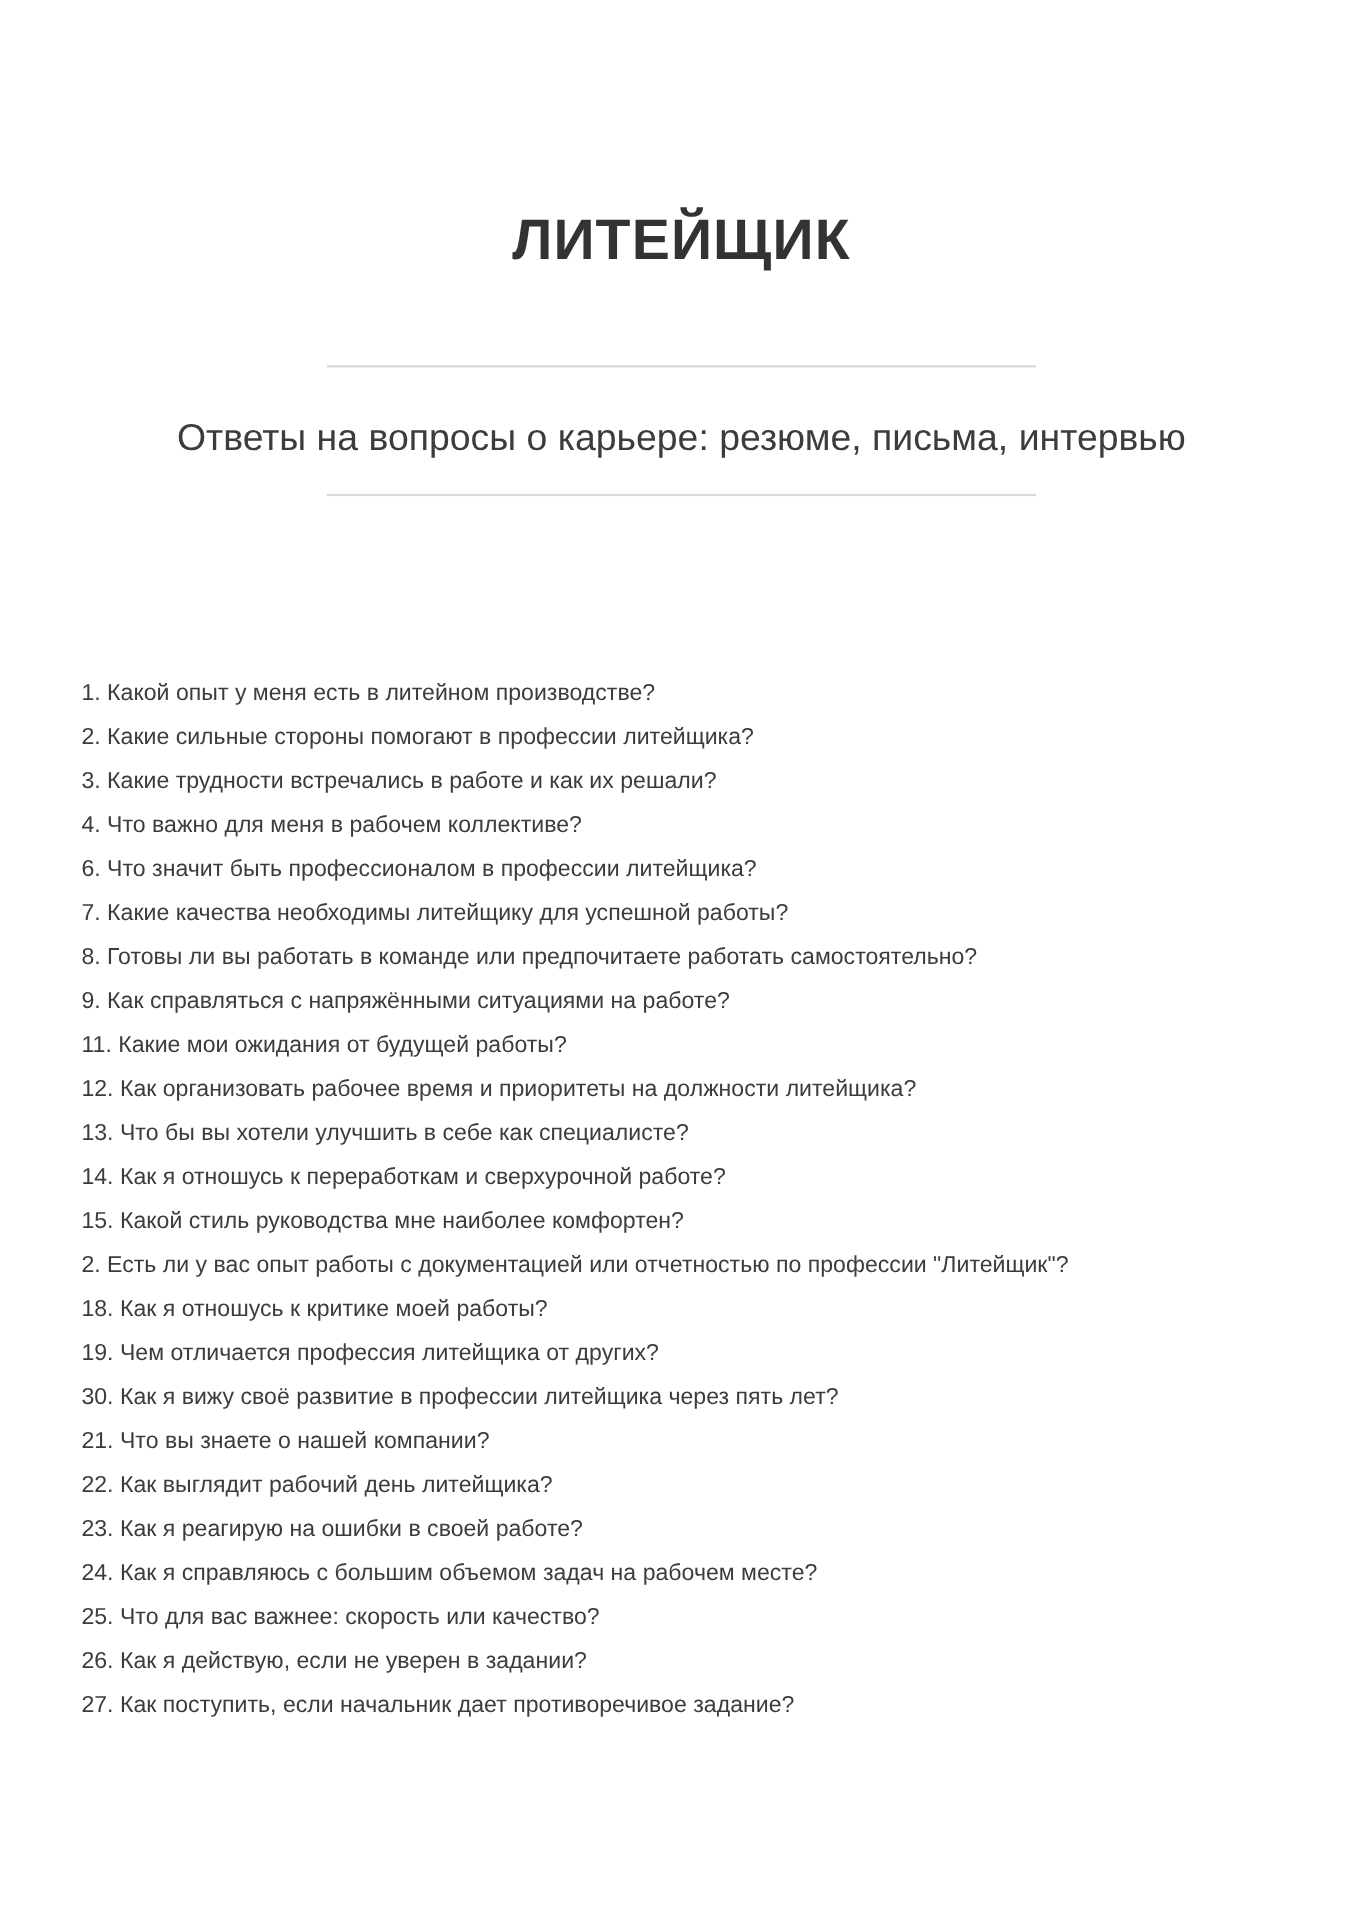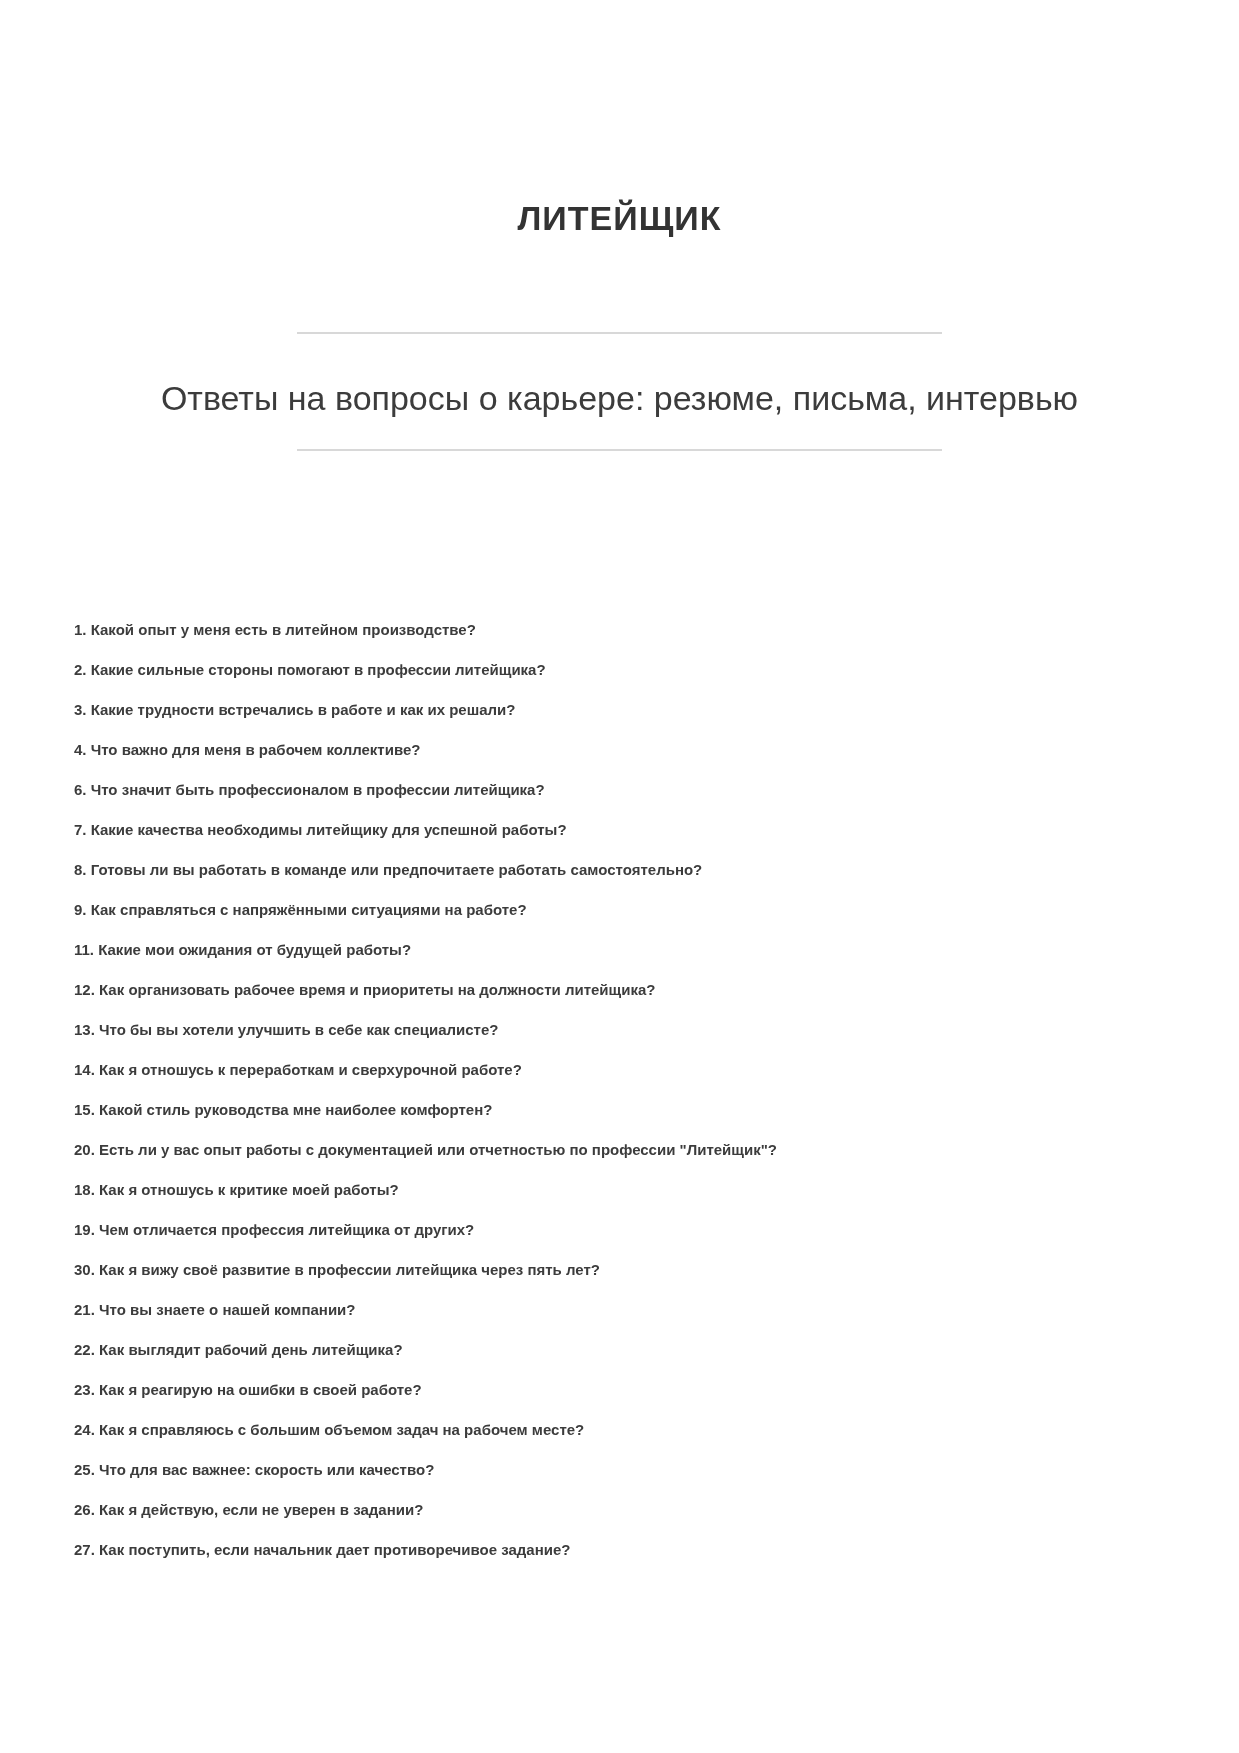--- a/index.html
+++ b/index.html
@@ -18,21 +18,21 @@
     margin:0 auto;
     overflow:hidden;
     font-family:"Liberation Sans", sans-serif;
     color:var(--text);
   }
   .doc-title{
     position:absolute;
     top:190px; left:0; width:100%;
     margin:0;
     text-align:center;
-    font-size:34px;
+    font-size:52px;
     line-height:56px;
     font-weight:700;
     letter-spacing:1px;
     color:var(--title);
   }
   .divider{
     position:absolute;
     left:297px;
     width:645px;
     height:2px;
@@ -52,22 +52,22 @@
   }
   .questions{
     position:absolute;
     top:610px;
     left:74px;
     right:30px;
   }
   .question{
     height:40px;
     line-height:40px;
-    font-size:15px;
-    font-weight:700;
+    font-size:21px;
+    font-weight:400;
     color:var(--text);
     white-space:nowrap;
   }
 </style>
 </head>
 <body>
 
 <div class="page">
   <header>
     <h1 class="doc-title">ЛИТЕЙЩИК</h1>
@@ -83,21 +83,21 @@
       <div class="question">4. Что важно для меня в рабочем коллективе?</div>
       <div class="question">6. Что значит быть профессионалом в профессии литейщика?</div>
       <div class="question">7. Какие качества необходимы литейщику для успешной работы?</div>
       <div class="question">8. Готовы ли вы работать в команде или предпочитаете работать самостоятельно?</div>
       <div class="question">9. Как справляться с напряжёнными ситуациями на работе?</div>
       <div class="question">11. Какие мои ожидания от будущей работы?</div>
       <div class="question">12. Как организовать рабочее время и приоритеты на должности литейщика?</div>
       <div class="question">13. Что бы вы хотели улучшить в себе как специалисте?</div>
       <div class="question">14. Как я отношусь к переработкам и сверхурочной работе?</div>
       <div class="question">15. Какой стиль руководства мне наиболее комфортен?</div>
-      <div class="question">20. Есть ли у вас опыт работы с документацией или отчетностью по профессии "Литейщик"?</div>
+      <div class="question">2. Есть ли у вас опыт работы с документацией или отчетностью по профессии "Литейщик"?</div>
       <div class="question">18. Как я отношусь к критике моей работы?</div>
       <div class="question">19. Чем отличается профессия литейщика от других?</div>
       <div class="question">30. Как я вижу своё развитие в профессии литейщика через пять лет?</div>
       <div class="question">21. Что вы знаете о нашей компании?</div>
       <div class="question">22. Как выглядит рабочий день литейщика?</div>
       <div class="question">23. Как я реагирую на ошибки в своей работе?</div>
       <div class="question">24. Как я справляюсь с большим объемом задач на рабочем месте?</div>
       <div class="question">25. Что для вас важнее: скорость или качество?</div>
       <div class="question">26. Как я действую, если не уверен в задании?</div>
       <div class="question">27. Как поступить, если начальник дает противоречивое задание?</div>

